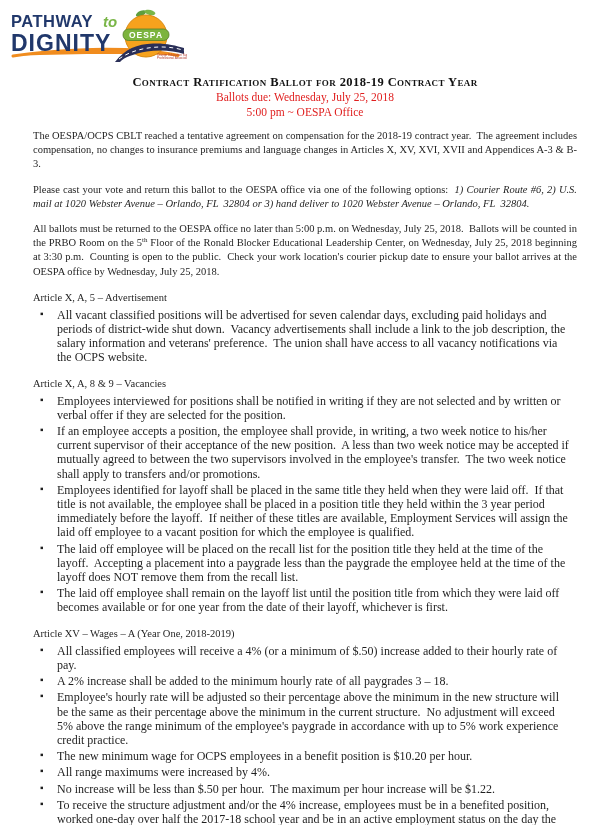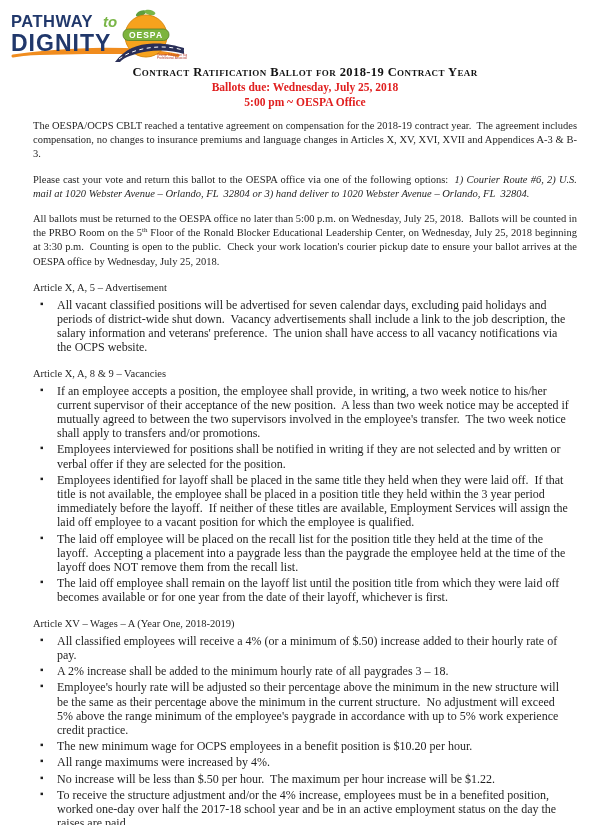--- a/index.html
+++ b/index.html
@@ -8,28 +8,28 @@
     width:610px; height:825px;
     background:#ffffff;
     overflow:hidden;
     font-family:"Liberation Serif","DejaVu Serif",serif;
     color:#1f1f1f;
   }
   
   .header { padding:6px 0 0 9px; height:56px; }
   .logo-svg { display:block; }
   
-  .title-block { text-align:center; margin-top:2px; }
+  .title-block { text-align:center; margin-top:12px; }
   .doc-title {
     font-variant:small-caps;
     font-size:12.5px; font-weight:600; letter-spacing:0.4px;
     color:#121212; line-height:16px;
   }
   .due-line {
-    color:#e01f1f; font-weight:bold;
+    color:#e01f1f; font-weight:normal;
     font-size:11.5px; line-height:15px;
   }
   
   .doc-body { padding:9px 33px 0 33px; }
   p.para {
     margin:0 0 11px 0;
     text-align:justify;
     font-size:10.5px; line-height:14.2px;
     white-space:pre-wrap;
   }
@@ -96,22 +96,22 @@
         <p class="para"><span>Please cast your vote and return this ballot to the OESPA office via one of the following options:  </span><em>1) Courier Route #6, 2) U.S. mail at 1020 Webster Avenue – Orlando, FL  32804 or 3) hand deliver to 1020 Webster Avenue – Orlando, FL  32804.</em></p>
         <p class="para"><span>All ballots must be returned to the OESPA office no later than 5:00 p.m. on Wednesday, July 25, 2018.  Ballots will be counted in the PRBO Room on the 5</span><sup>th</sup><span> Floor of the Ronald Blocker Educational Leadership Center, on Wednesday, July 25, 2018 beginning at 3:30 p.m.  Counting is open to the public.  Check your work location's courier pickup date to ensure your ballot arrives at the OESPA office by Wednesday, July 25, 2018.</span></p>
       </div>
     <div>
         <div class="section-heading">Article X, A, 5 – Advertisement</div>
         <ul class="bullets">
           <li>All vacant classified positions will be advertised for seven calendar days, excluding paid holidays and periods of district-wide shut down.  Vacancy advertisements shall include a link to the job description, the salary information and veterans' preference.  The union shall have access to all vacancy notifications via the OCPS website.</li>
         </ul>
         <div class="section-heading">Article X, A, 8 &amp; 9 – Vacancies</div>
         <ul class="bullets">
+          <li>Employees interviewed for positions shall be notified in writing if they are not selected and by written or verbal offer if they are selected for the position.</li>
           <li>If an employee accepts a position, the employee shall provide, in writing, a two week notice to his/her current supervisor of their acceptance of the new position.  A less than two week notice may be accepted if mutually agreed to between the two supervisors involved in the employee's transfer.  The two week notice shall apply to transfers and/or promotions.</li>
-          <li>Employees interviewed for positions shall be notified in writing if they are not selected and by written or verbal offer if they are selected for the position.</li>
         </ul>
         <ul class="bullets">
           <li>Employees identified for layoff shall be placed in the same title they held when they were laid off.  If that title is not available, the employee shall be placed in a position title they held within the 3 year period immediately before the layoff.  If neither of these titles are available, Employment Services will assign the laid off employee to a vacant position for which the employee is qualified.</li>
           <li>The laid off employee will be placed on the recall list for the position title they held at the time of the layoff.  Accepting a placement into a paygrade less than the paygrade the employee held at the time of the layoff does NOT remove them from the recall list.</li>
           <li>The laid off employee shall remain on the layoff list until the position title from which they were laid off becomes available or for one year from the date of their layoff, whichever is first.</li>
         </ul>
         <div class="section-heading">Article XV – Wages – A (Year One, 2018-2019)</div>
         <ul class="bullets">
           <li>All classified employees will receive a 4% (or a minimum of $.50) increase added to their hourly rate of pay.</li>
           <li>A 2% increase shall be added to the minimum hourly rate of all paygrades 3 – 18.</li>

